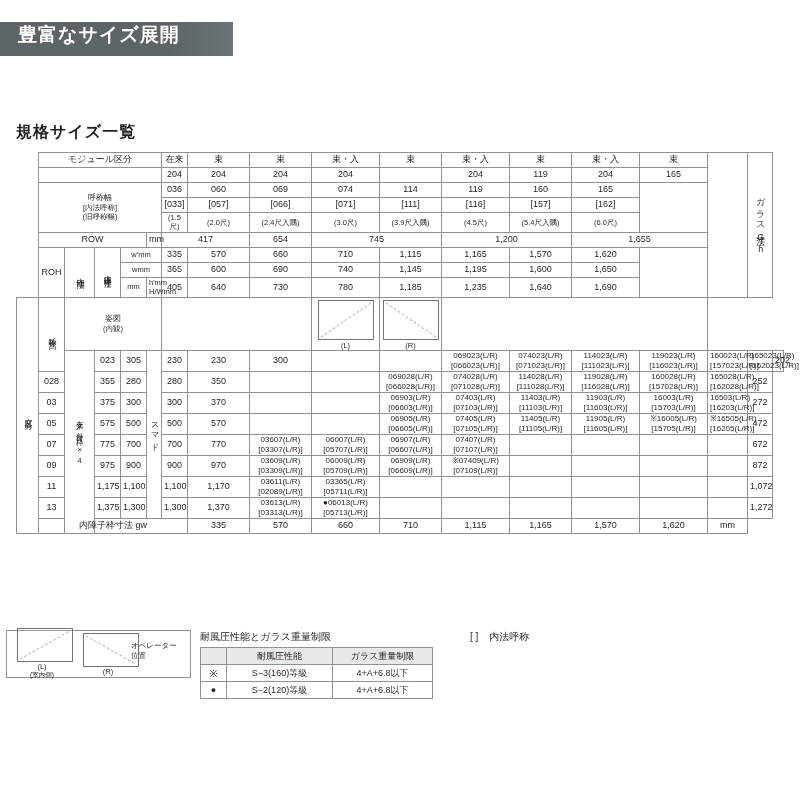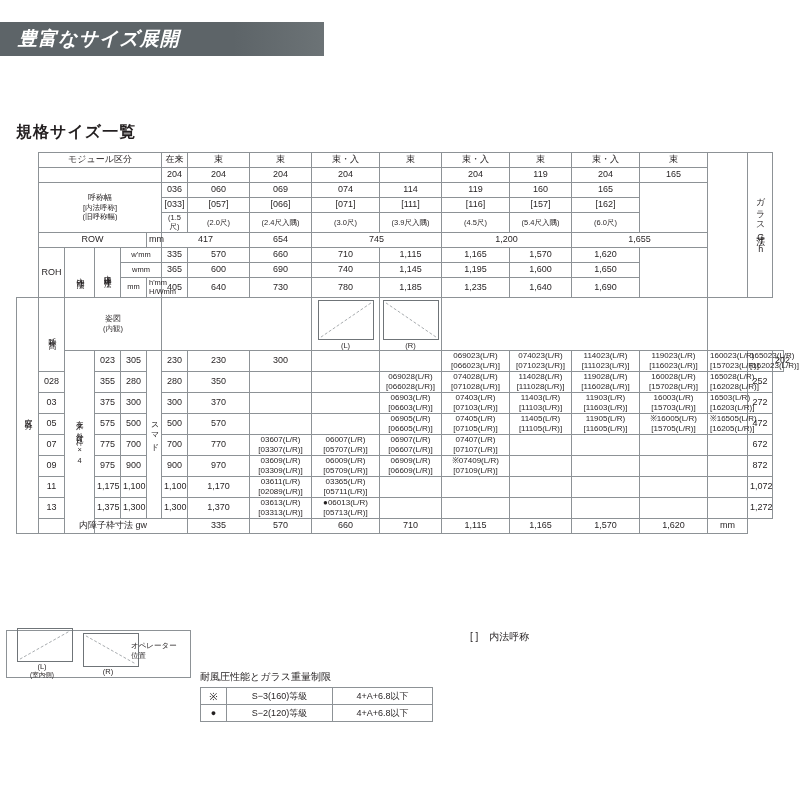--- a/index.html
+++ b/index.html
@@ -9,23 +9,23 @@
     background:#ffffff;
     font-family:"Liberation Sans", sans-serif;
     color:#231f20;
     position:relative;
     overflow:hidden;
   }
 
   
   .banner {
     position:absolute; left:0; top:22px;
-    width:324px; height:34px;
+    width:233px; height:34px;
     background:linear-gradient(to right,#5d6468 0%, #5d6468 72%, #6c7376 100%);
-    display:flex; align-items:center;font-style:italic;
+    display:flex; 
   }
   .banner-text {
     color:#ffffff; font-size:19px; font-weight:bold;
     padding-left:18px; letter-spacing:1px;
   }
 
   .section-title {
     position:absolute; left:16px; top:122px;
     font-size:16px; font-weight:bold; letter-spacing:1px;
   }
@@ -91,21 +91,21 @@
   }
   .legend-title { font-size:10px; margin-bottom:3px; }
   .legend-box {
     border:1px solid #8d9296; width:185px; height:48px;
     display:flex; align-items:center; position:relative; background:#fff;
   }
   .lrfig { width:56px; height:34px; border:1px solid #6f7478; margin-left:6px; position:relative; }
   .lrlab { font-size:7.5px; text-align:center; }
   .oper { font-size:7.5px; position:absolute; left:124px; top:10px; line-height:1.3; }
 
-  .legend2 { position:absolute; left:200px; top:630px;margin-top:40px; }
+  .legend2 { position:absolute; left:200px; top:630px; }
   table.legend {
     border-collapse:collapse; font-size:9px; table-layout:fixed;
   }
   table.legend td, table.legend th {
     border:1px solid #8d9296; text-align:center; padding:1px 3px;
     font-weight:normal; height:17px; background:#fff;
   }
   table.legend th { background:#e8e8e6; }
 
   .legend3 {
@@ -523,20 +523,25 @@
 
 <div class="legend2">
   <div class="legend-title">耐風圧性能とガラス重量制限</div>
   <table class="legend">
     <colgroup>
         <col style="width:26px">
         <col style="width:106px">
         <col style="width:100px">
       </colgroup>
     <tbody>
+        <tr>
+      <th></th>
+      <th>耐風圧性能</th>
+      <th>ガラス重量制限</th>
+    </tr>
     <tr>
       <td class="mark-star">※</td>
       <td>S−3(160)等級</td>
       <td>4+A+6.8以下</td>
     </tr>
     <tr>
       <td class="mark-dot">●</td>
       <td>S−2(120)等級</td>
       <td>4+A+6.8以下</td>
     </tr>

